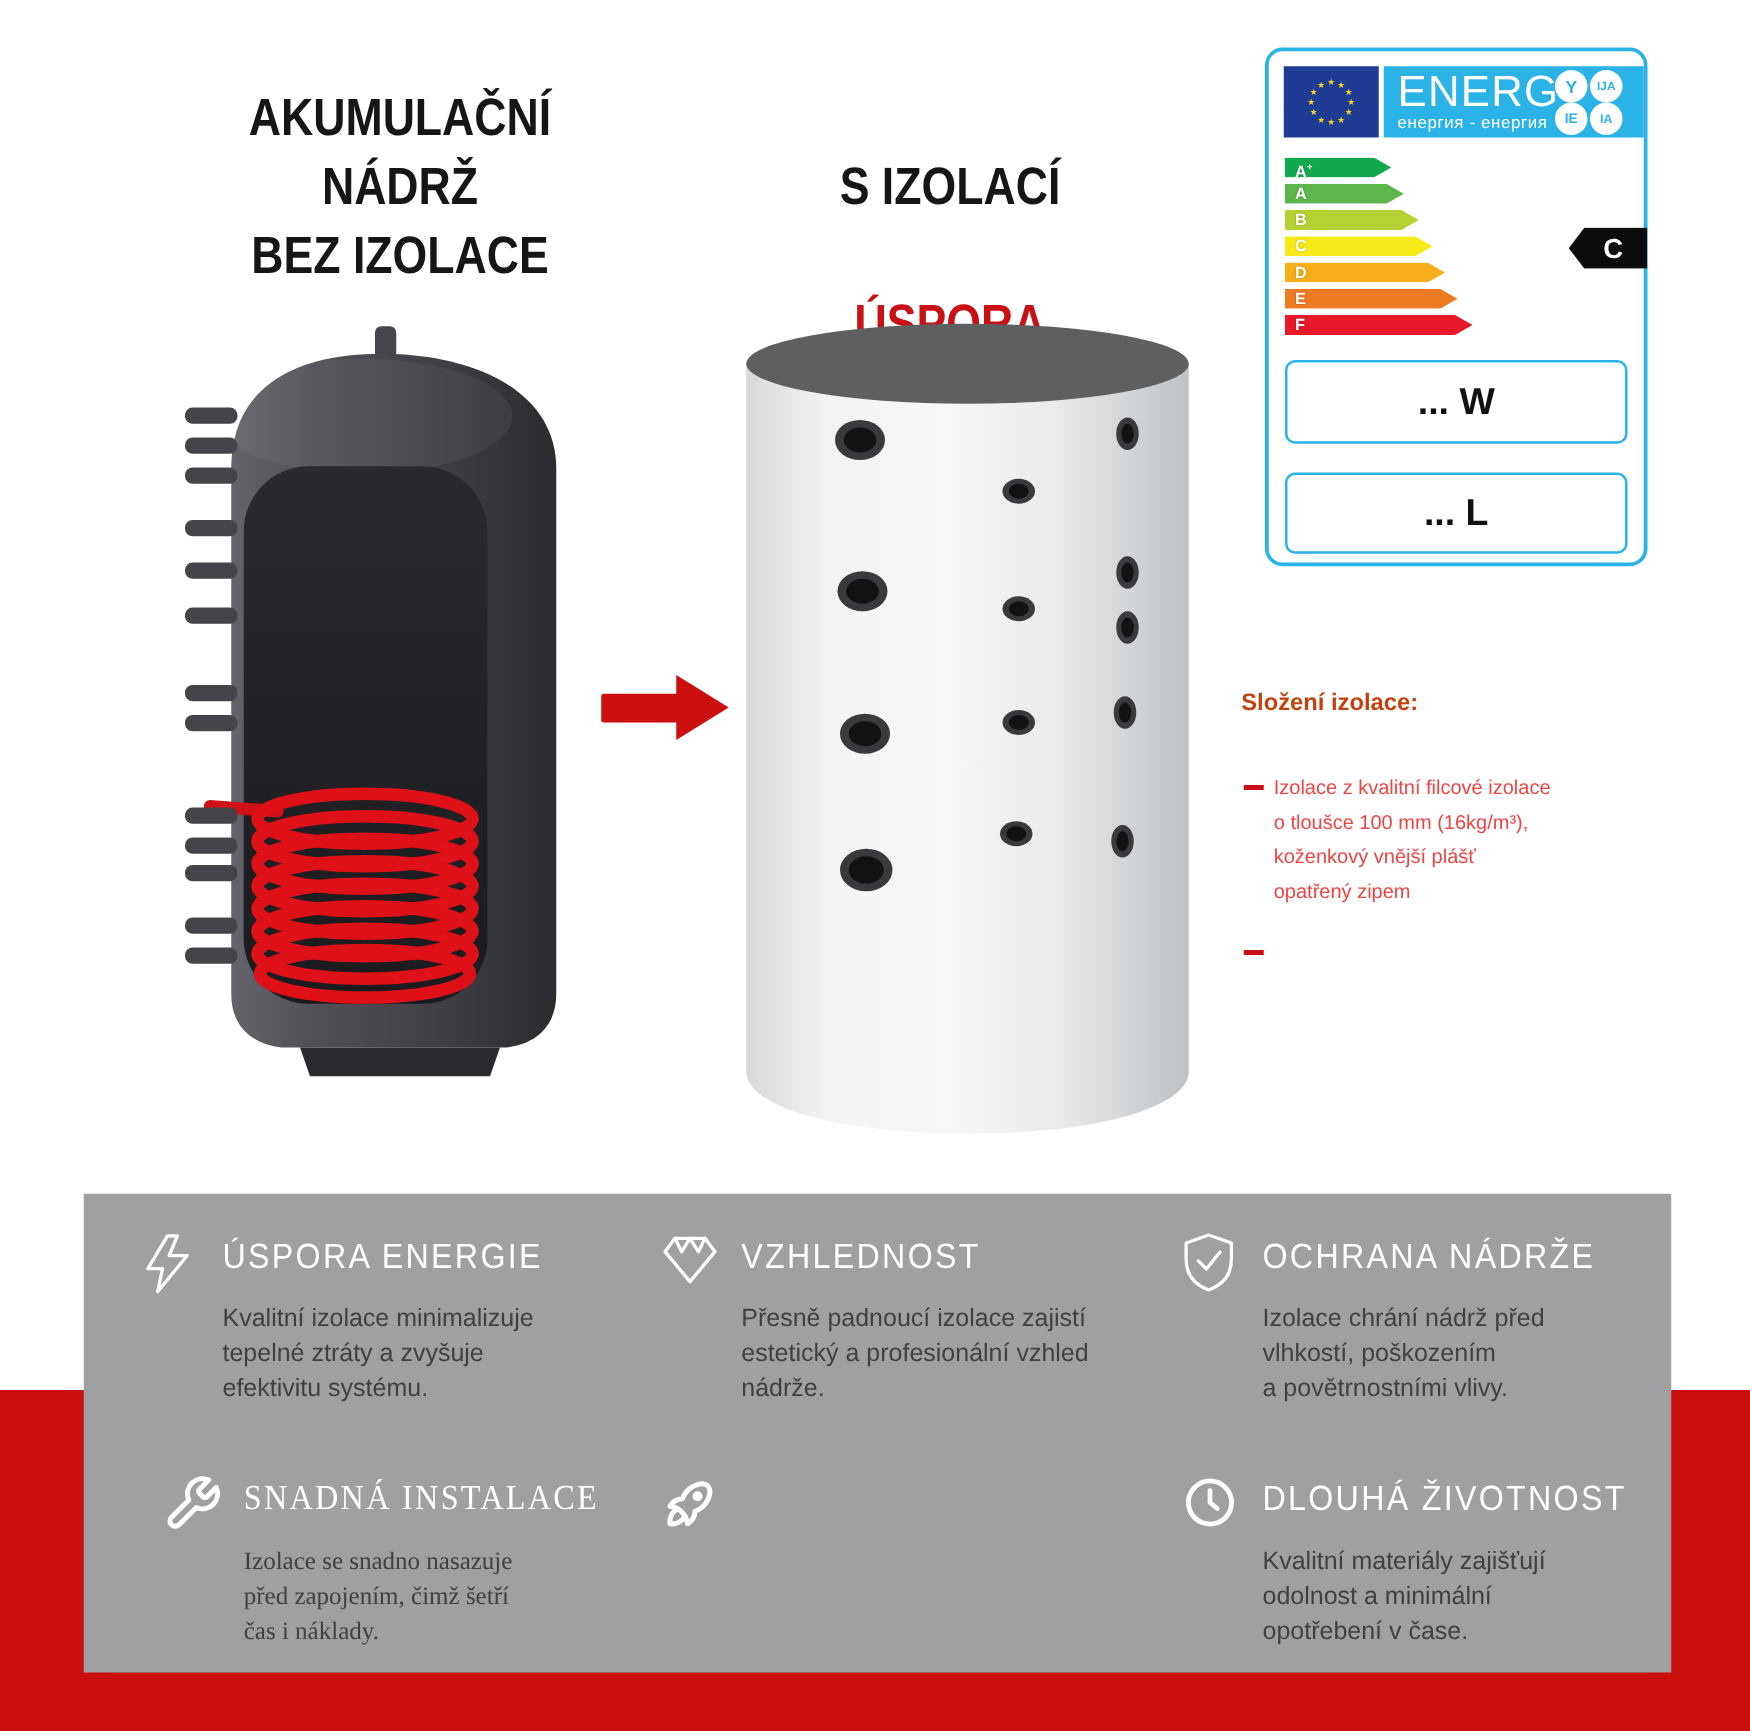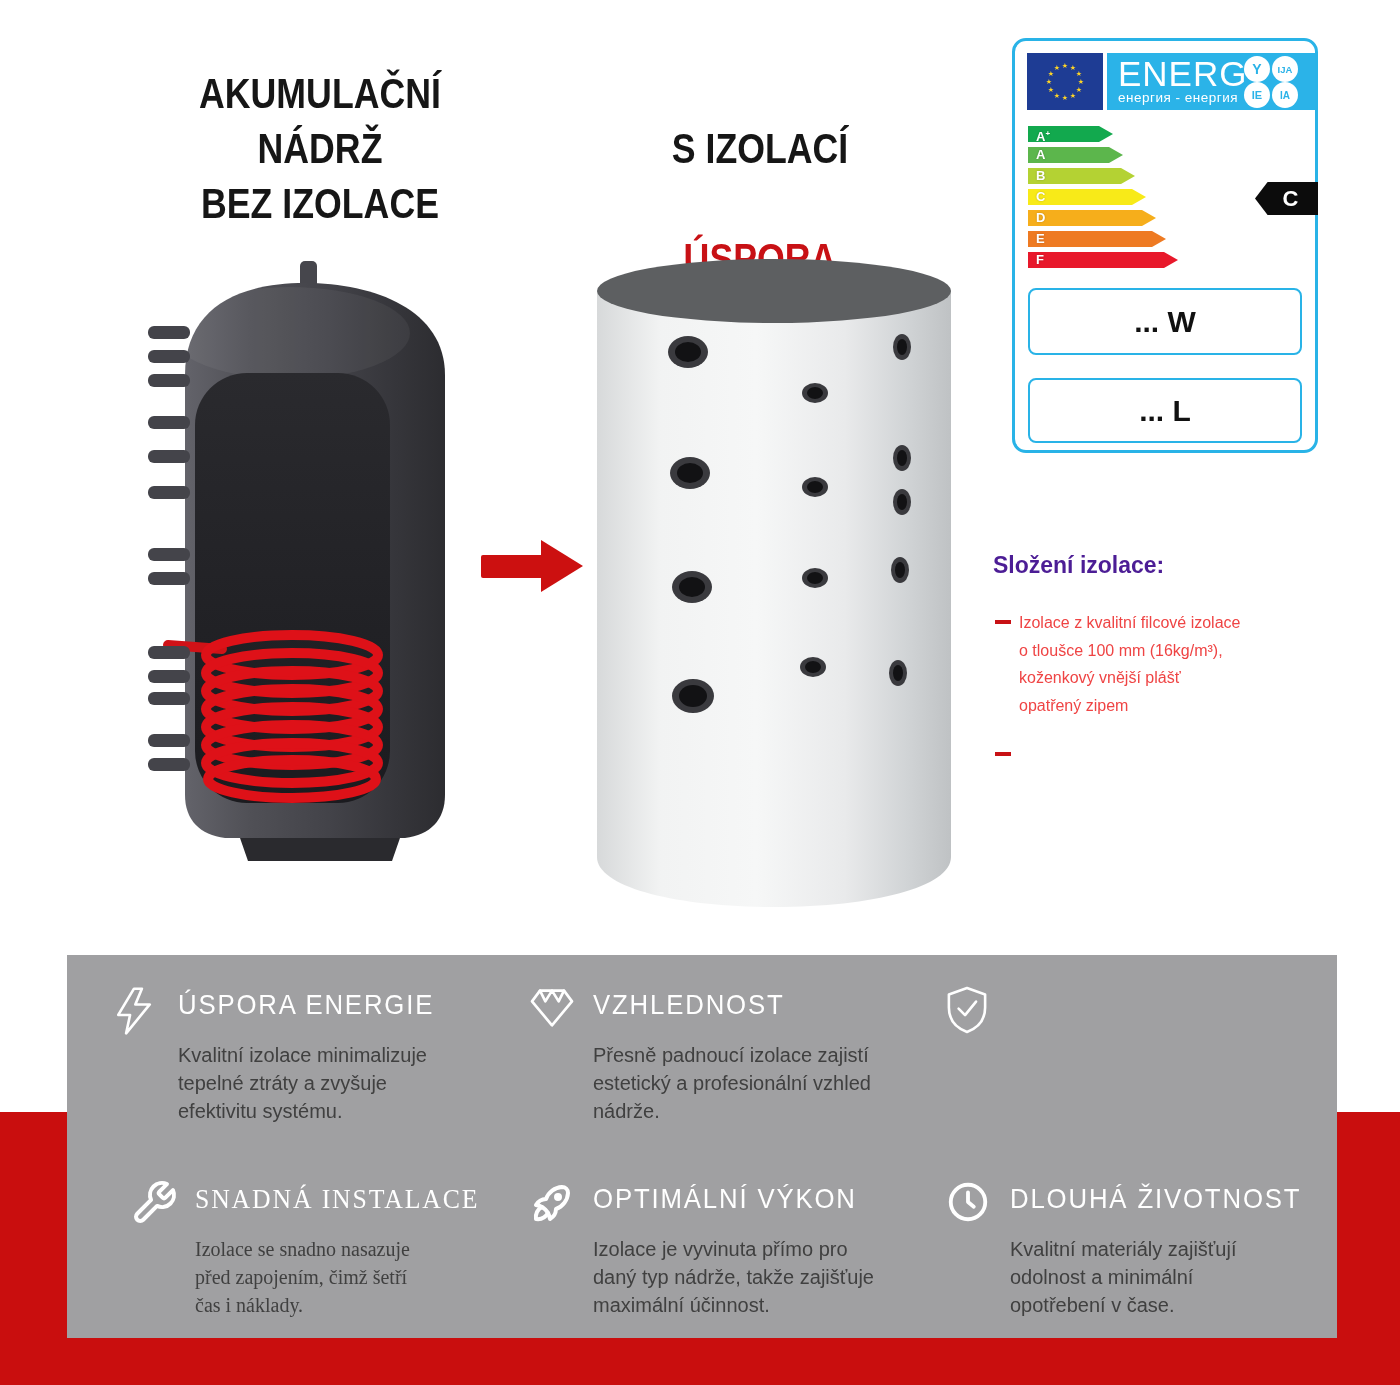--- a/index.html
+++ b/index.html
@@ -50,21 +50,21 @@
   .class-tag{position:absolute;left:240px;top:141px;width:63px;height:33px;background:#0c0c0c;color:#fff;
              clip-path:polygon(20% 0,100% 0,100% 100%,20% 100%,0 50%);
              display:flex;align-items:center;justify-content:center;font-size:22px;font-weight:bold;padding-left:8px;box-sizing:border-box;}
   .el-box{position:absolute;left:13px;width:274px;border:2px solid #29b3e7;border-radius:8px;box-sizing:border-box;
           display:flex;align-items:center;justify-content:center;font-weight:bold;font-size:30px;color:#111;}
   .el-box-w{top:247px;height:67px;}
   .el-box-l{top:337px;height:65px;}
 
   
   .insulation{position:absolute;left:993px;top:552px;width:395px;}
-  .ins-heading{font-size:23px;font-weight:bold;color:#4c1d95;margin-bottom:30px;}
+  .ins-heading{font-size:19px;font-weight:bold;color:#c2410c;margin-bottom:43px;}
   .bullet{display:flex;margin-bottom:22px;}
   .bullet .dash{flex:0 0 16px;height:4px;background:#c81115;margin:11px 8px 0 2px;}
   .bullet .btext{font-size:16px;line-height:27.5px;color:#ef4444;white-space:pre-line;}
 
   
   .feature{position:absolute;display:flex;}
   .f-icon{flex:0 0 65px;padding-top:2px;}
   .f-icon svg{stroke:#fff;fill:none;stroke-width:2;stroke-linecap:round;stroke-linejoin:round;}
   .f-title{font-size:28px;color:#ffffff;letter-spacing:2px;transform:scaleX(.92);transform-origin:0 50%;
            white-space:nowrap;padding-top:6px;}
@@ -294,20 +294,26 @@
       </div>
     </div>
 
     <div class="feature pos-r1c3">
       <div class="f-icon">
         <svg width="44" height="50" viewBox="0 0 34 38" stroke-width="2.2">
           <path d="M17 2 L31 7 V17 C31 27 25 33 17 36 C9 33 3 27 3 17 V7 Z"></path>
           <path d="M10.5 18 L15.5 23 L24 12.5"></path>
         </svg>
       </div>
+      <div class="f-body">
+        <div class="f-title">OCHRANA NÁDRŽE</div>
+        <div class="f-text">Izolace chrání nádrž před
+vlhkostí, poškozením
+a povětrnostními vlivy.</div>
+      </div>
     </div>
 
     <div class="feature pos-r2c1">
       <div class="f-icon">
         <svg width="48" height="48" viewBox="0 0 24 24" stroke-width="1.7">
           <path d="M14.7 6.3a1 1 0 0 0 0 1.4l1.6 1.6a1 1 0 0 0 1.4 0l3.77-3.77a6 6 0 0 1-7.94 7.94l-6.91 6.91a2.12 2.12 0 0 1-3-3l6.91-6.91a6 6 0 0 1 7.94-7.94l-3.76 3.76z"></path>
         </svg>
       </div>
       <div class="f-body">
         <div class="f-title">SNADNÁ INSTALACE</div>
@@ -318,26 +324,20 @@
     </div>
 
     <div class="feature pos-r2c2">
       <div class="f-icon">
         <svg width="48" height="48" viewBox="0 0 24 24" stroke-width="1.7">
           <path d="M4 13a8 8 0 0 1 7 7 6 6 0 0 0 3 -5 9 9 0 0 0 6 -8 3 3 0 0 0 -3 -3 9 9 0 0 0 -8 6 6 6 0 0 0 -5 3"></path>
           <path d="M7 14a6 6 0 0 0 -3 6 6 6 0 0 0 6 -3"></path>
           <circle cx="15" cy="9" r="1"></circle>
         </svg>
       </div>
-      <div class="f-body">
-        <div class="f-title">OPTIMÁLNÍ VÝKON</div>
-        <div class="f-text">Izolace je vyvinuta přímo pro
-daný typ nádrže, takže zajišťuje
-maximální účinnost.</div>
-      </div>
     </div>
 
     <div class="feature pos-r2c3">
       <div class="f-icon">
         <svg width="46" height="46" viewBox="0 0 24 24" stroke-width="1.8">
           <circle cx="12" cy="12" r="9"></circle>
           <path d="M12 7 v5 l3 2.5"></path>
         </svg>
       </div>
       <div class="f-body">

